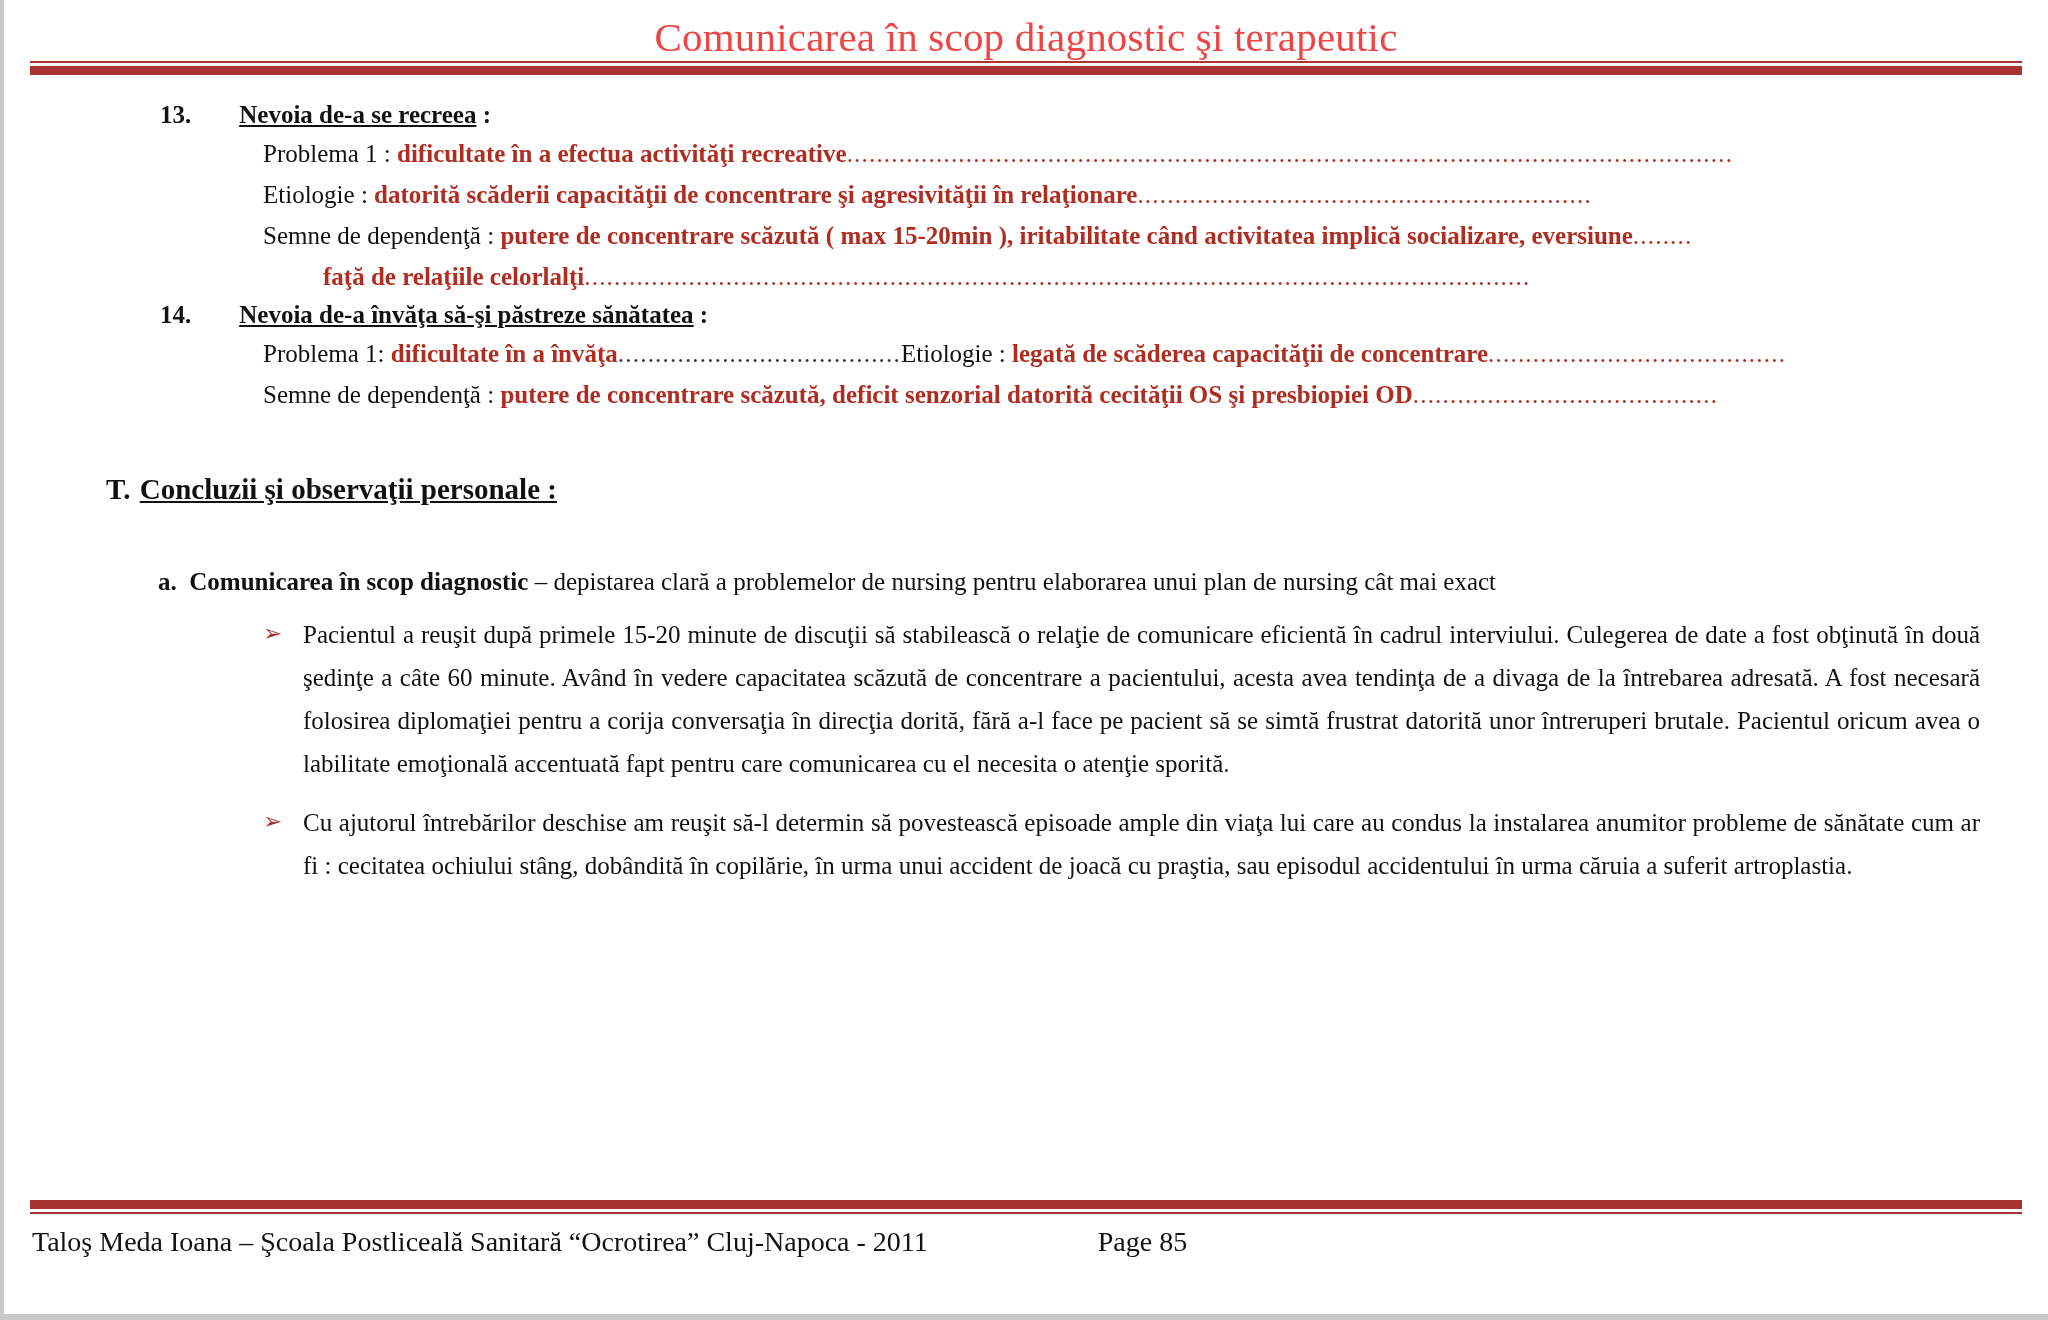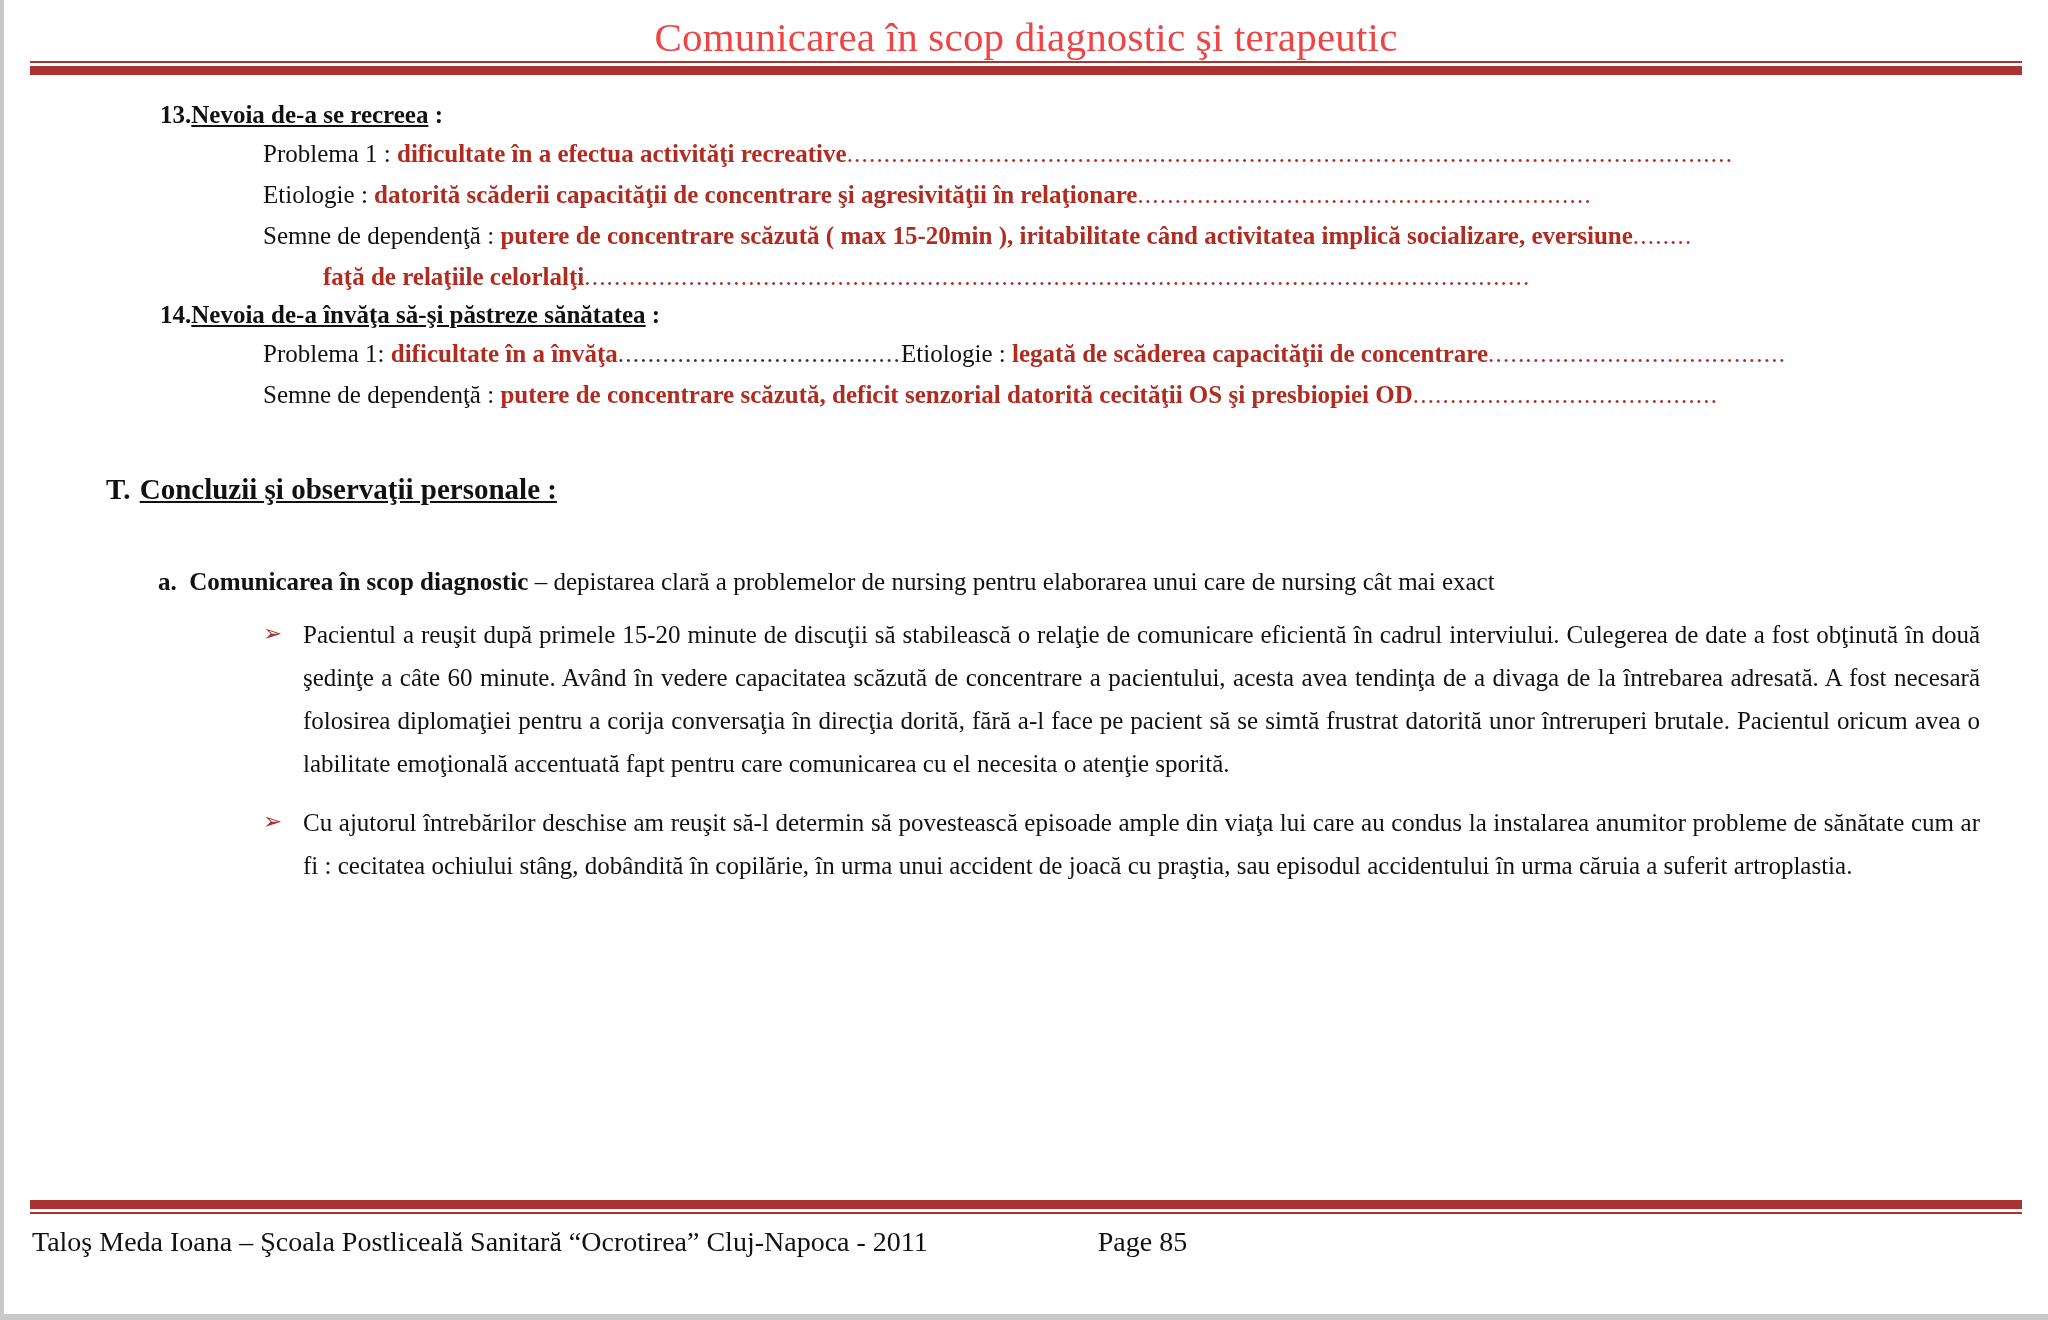--- a/index.html
+++ b/index.html
@@ -67,21 +67,21 @@
     color: #111111;
   }
 
   .need-heading {
     font-size: 25px;
     font-weight: bold;
     margin: 8px 0 0 122px;
     white-space: nowrap;
   }
   .need-heading .num { text-decoration: none; }
-  .need-heading .ul { text-decoration: underline; }
+  .need-heading .ul { text-decoration: underline; margin-left: 48px; }
   .need-heading .tail { text-decoration: none; }
 
   .sub-line {
     font-size: 25px;
     margin: 9px 0 0 225px;
     line-height: 1.28;
     white-space: nowrap;
     overflow: hidden;
   }
   .sub-line.indent-cont { margin-left: 285px; }
@@ -206,21 +206,21 @@
     <div class="sub-line">
       <span class="black">Semne de dependenţă : </span><span class="red">putere de concentrare scăzută, deficit senzorial datorită cecităţii OS şi presbiopiei OD</span><span class="leader">.........................................</span>
     </div>
 
     <div class="section-heading">
       <span class="letter">T.</span>
       <span class="ul">Concluzii şi observaţii personale :</span>
     </div>
 
     <div class="lettered-item">
-      <span class="bold">a.</span>&nbsp;&nbsp;<span class="bold">Comunicarea în scop diagnostic</span><span> – depistarea clară a problemelor de nursing pentru elaborarea unui care de nursing cât mai exact</span>
+      <span class="bold">a.</span>&nbsp;&nbsp;<span class="bold">Comunicarea în scop diagnostic</span><span> – depistarea clară a problemelor de nursing pentru elaborarea unui plan de nursing cât mai exact</span>
     </div>
 
     <div class="para-bullet">
       <span class="arrow">➢</span><span>Pacientul a reuşit după primele 15-20 minute de discuţii să stabilească o relaţie de comunicare eficientă în cadrul interviului. Culegerea de date a fost obţinută în două şedinţe a câte 60 minute. Având în vedere capacitatea scăzută de concentrare a pacientului, acesta avea tendinţa de a divaga de la întrebarea adresată. A fost necesară folosirea diplomaţiei pentru a corija conversaţia în direcţia dorită, fără a-l face pe pacient să se simtă frustrat datorită unor întreruperi brutale. Pacientul oricum avea o labilitate emoţională accentuată fapt pentru care comunicarea cu el necesita o atenţie sporită.</span>
     </div>
 
     <div class="para-bullet">
       <span class="arrow">➢</span><span>Cu ajutorul întrebărilor deschise am reuşit să-l determin să povestească episoade ample din viaţa lui care au condus la instalarea anumitor probleme de sănătate cum ar fi : cecitatea ochiului stâng, dobândită în copilărie, în urma unui accident de joacă cu praştia, sau episodul accidentului în urma căruia a suferit artroplastia.</span>
     </div>
 

